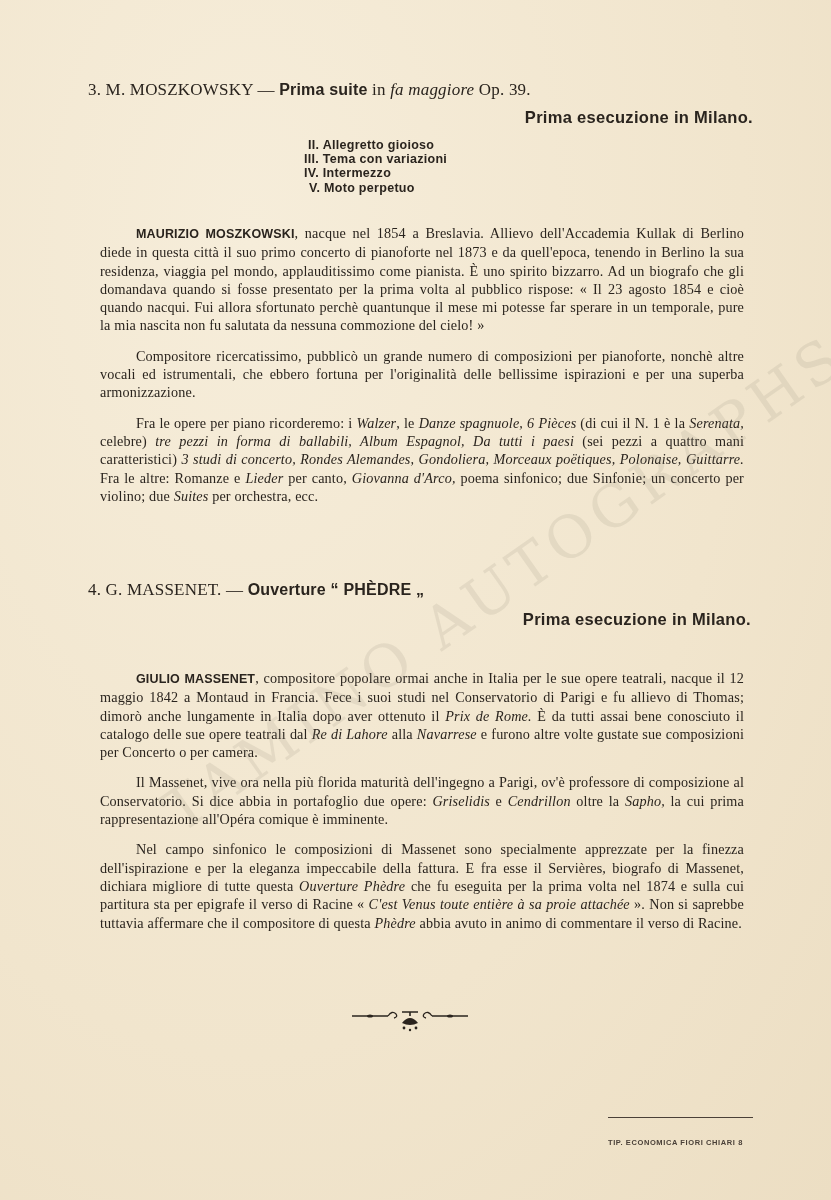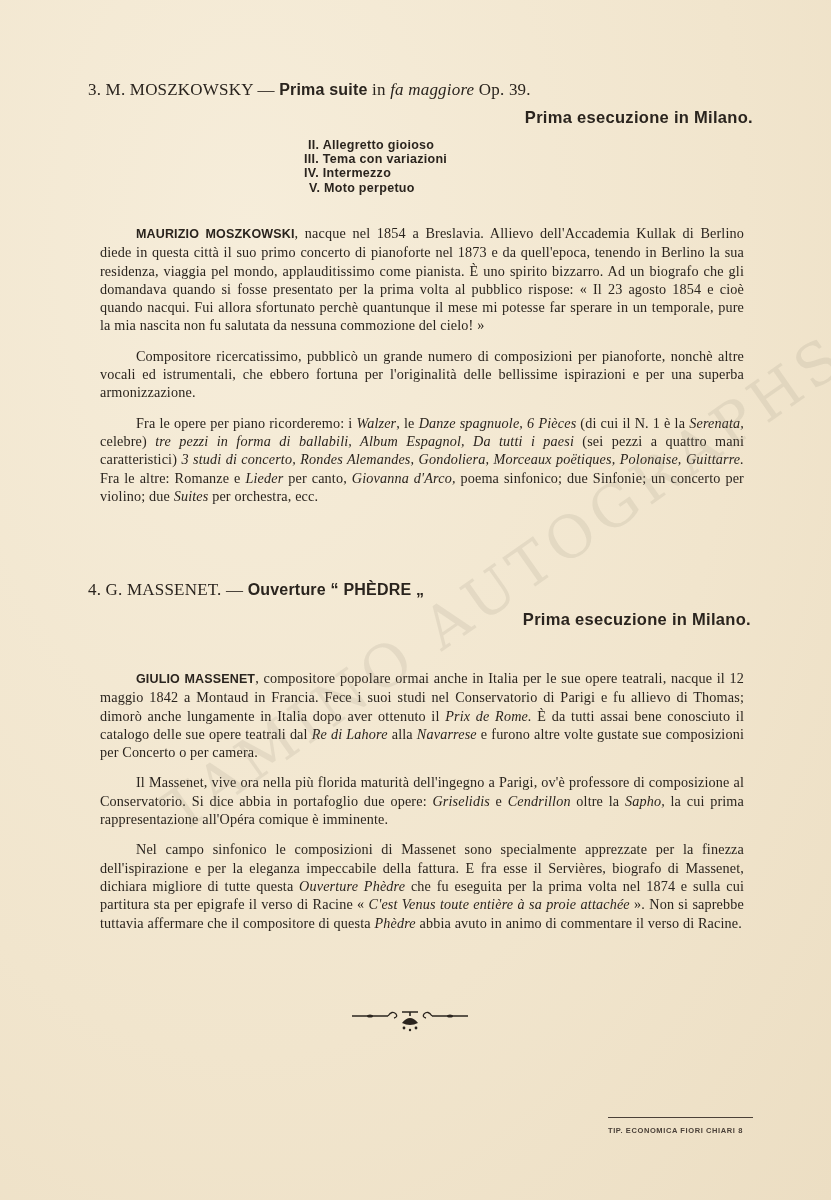--- a/index.html
+++ b/index.html
@@ -33,21 +33,21 @@
     font-family: "Liberation Serif", serif; font-size: 14.2px; line-height: 18.3px;
     text-align: justify; letter-spacing: 0.15px;
   }
   .body-text p { margin: 12px; text-indent: 36px; }
   .body-text .name { font-family: "Liberation Sans", sans-serif; font-weight: bold; font-size: 12.5px; }
   .body-text i { font-style: italic; }
   .ornament { position: absolute; left: 350px; top: 1003px; width: 120px; height: 30px; }
   .imprint {
     position: absolute; left: 608px; top: 1117px; width: 145px;
     font-family: "Liberation Sans", sans-serif; font-size: 7.5px; font-weight: bold;
-    letter-spacing: 0.6px; color: #4a4038; border-top: 1px solid #4a4038; padding-top: 8px;
+    letter-spacing: 0.6px; color: #4a4038; border-top: 1px solid #4a4038; padding-top: 20px;
     white-space: nowrap;
   }
   .watermark {
     position: absolute; left: 150px; top: 790px;
     font-family: "DejaVu Serif", serif; font-size: 58px; letter-spacing: 6px;
     color: rgba(150,140,125,0.16); transform: rotate(-35deg); transform-origin: left top;
     white-space: nowrap; pointer-events: none;
   }
 </style>
 </head>

